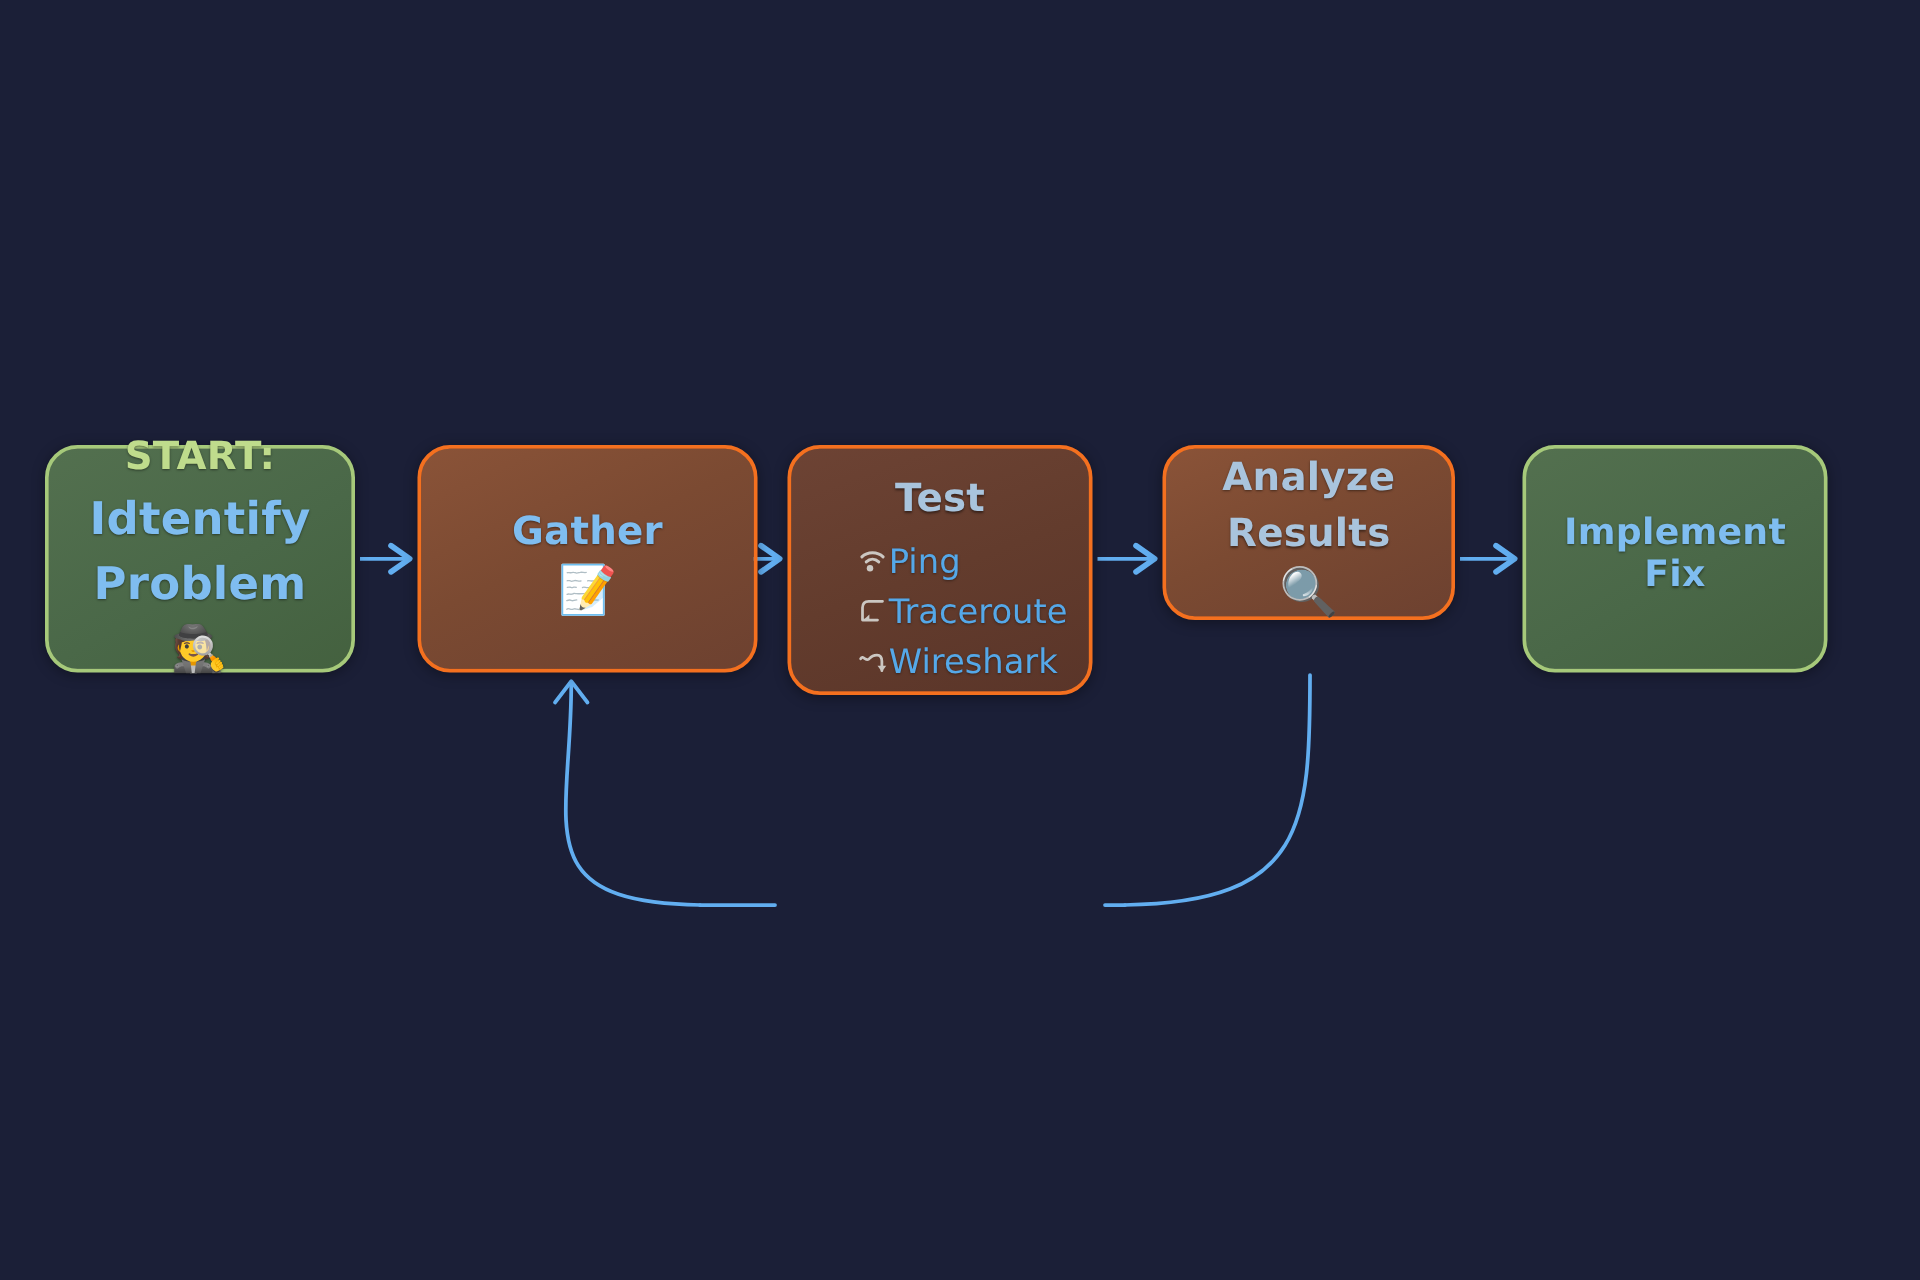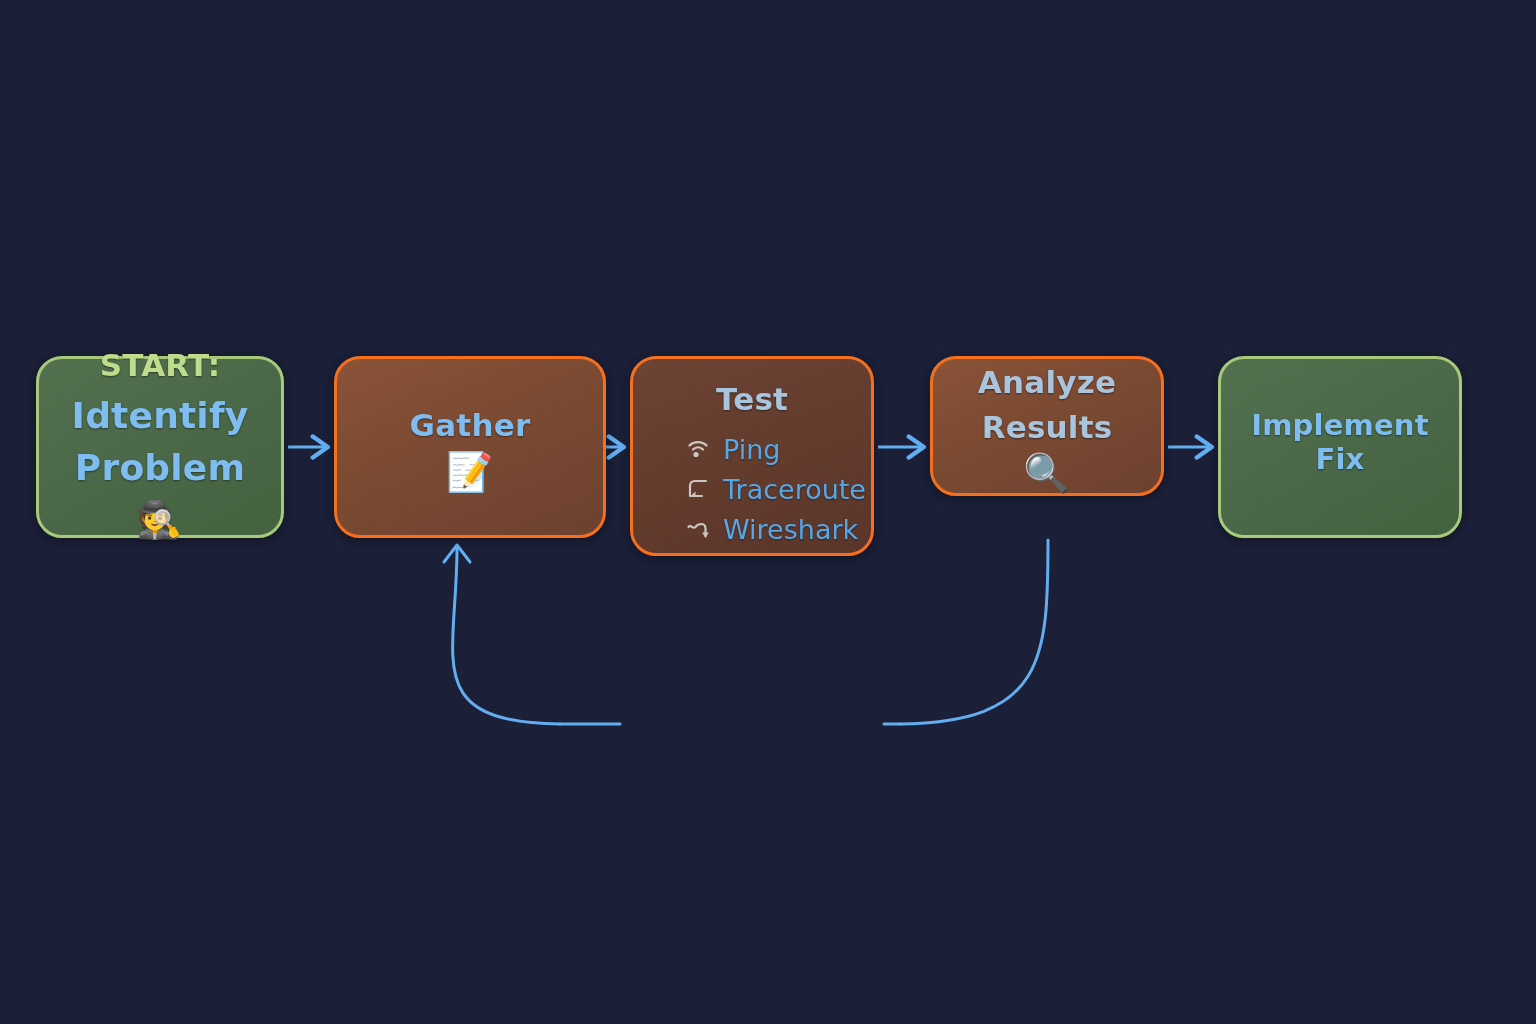--- a/index.html
+++ b/index.html
@@ -122,21 +122,20 @@
   }
   #node-test .tool-list {
     margin-top: 12px;
     width: 100%;
     padding-left: 28px;
     box-sizing: border-box;
   }
   .tool-row {
     display: flex;
     align-items: center;
-    gap: 12px;
     margin-bottom: 9px;
     text-align: left;
   }
   .tool-icon {
     width: 26px;
     height: 26px;
     display: inline-flex;
     align-items: center;
     justify-content: center;
     color: #cbc7c2;

